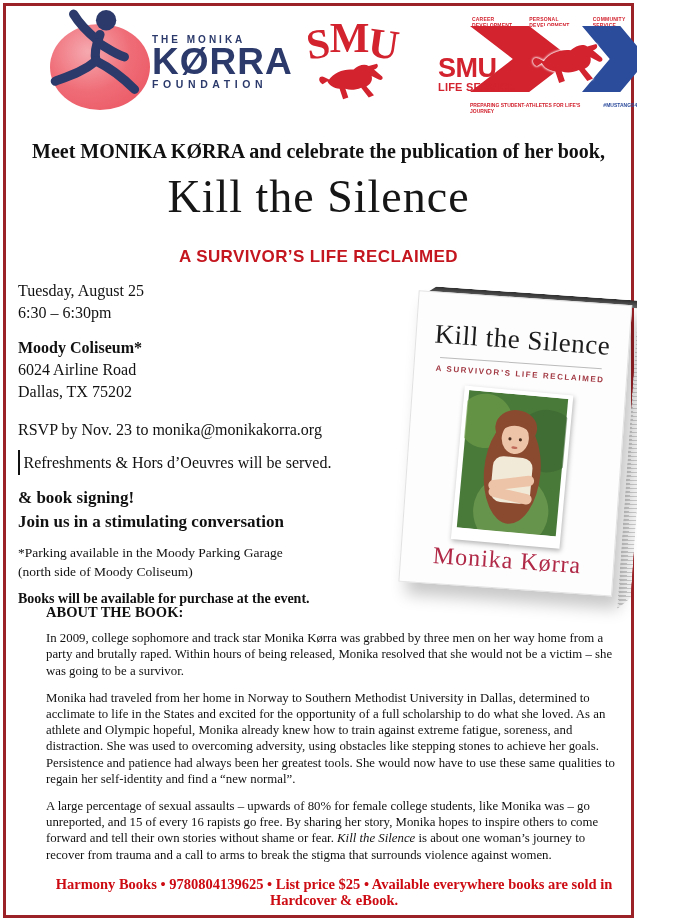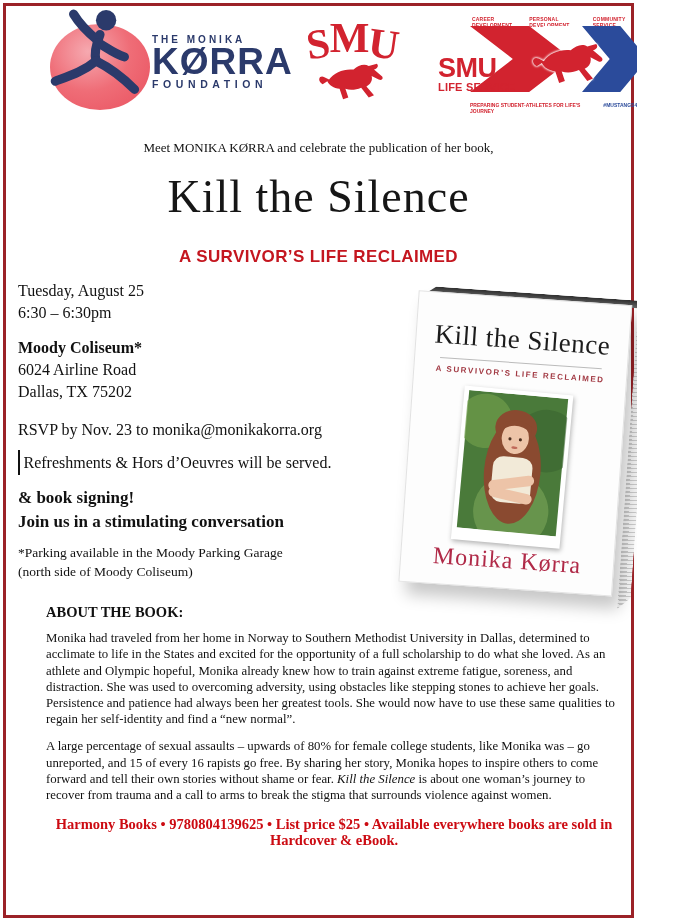--- a/index.html
+++ b/index.html
@@ -44,21 +44,21 @@
     filter:drop-shadow(0 0 1.2px #fff) drop-shadow(0 0 1.2px #fff);}
   .ls-text{position:absolute;left:2px;top:32px;color:#d2232f;}
   .ls-smu{font-size:27px;font-weight:800;line-height:25px;letter-spacing:-.5px;}
   .ls-life{font-size:11px;font-weight:700;letter-spacing:.2px;}
   .ls-bottom{position:absolute;bottom:2px;left:34px;display:flex;gap:8px;font-size:5px;font-weight:700;}
   .ls-bt1{color:#d2232f;}
   .ls-bt2{color:#2b4b9b;}
 
   
   .meet{position:absolute;left:0;top:140px;width:100%;text-align:center;
-    font-size:13px;font-weight:400;}
+    font-size:20px;font-weight:700;}
   .title{position:absolute;left:0;top:170px;width:100%;text-align:center;margin:0;
     font-size:46px;font-weight:400;letter-spacing:1px;color:#161616;}
   .subtitle{position:absolute;left:0;top:247px;width:100%;text-align:center;
     font-family:"Liberation Sans",sans-serif;font-size:17px;font-weight:700;
     letter-spacing:.4px;color:#c4161f;}
 
   
   .event{position:absolute;left:18px;top:280px;width:372px;text-align:left;font-size:16px;line-height:22px;}
   .gap13{height:13px;} .gap16{height:16px;} .gap9{height:9px;} .gap11{height:11px;} .gap7{height:7px;}
   .bold{font-weight:700;}
@@ -179,20 +179,21 @@
     <div>RSVP by Nov. 23 to monika@monikakorra.org</div>
     <div class="gap9"></div>
     <div><span class="cursor-bar"></span><span>Refreshments &amp; Hors d’Oeuvres will be served.</span></div>
     <div class="gap11"></div>
     <div class="join">&amp; book signing!</div>
     <div class="join">Join us in a stimulating conversation</div>
     <div class="gap9"></div>
     <div class="small">*Parking available in the Moody Parking Garage</div>
     <div class="small">(north side of Moody Coliseum)</div>
     <div class="gap7"></div>
+    <div class="books">Books will be available for purchase at the event.</div>
   </div>
 
   <div class="book">
     <div class="book-top"></div>
     <div class="book-pages"></div>
     <div class="cover">
       <div class="cover-title">Kill the Silence</div>
       <div class="cover-rule"></div>
       <div class="cover-sub">A SURVIVOR’S LIFE RECLAIMED</div>
       <div class="photo">
@@ -212,17 +213,18 @@
           <rect x="26" y="80" width="44" height="10" rx="5" fill="#edc4a8" transform="rotate(-12 48 85)"></rect>
           <rect x="27" y="92" width="42" height="10" rx="5" fill="#edc4a8" transform="rotate(8 48 97)"></rect>
         </svg>
       </div>
       <div class="cover-author">Monika Kørra</div>
     </div>
   </div>
 
   <div class="about">
     <div class="about-h">ABOUT THE BOOK:</div>
+    <p>In 2009, college sophomore and track star Monika Kørra was grabbed by three men on her way home from a party and brutally raped. Within hours of being released, Monika resolved that she would not be a victim – she was going to be a survivor.</p>
     <p>Monika had traveled from her home in Norway to Southern Methodist University in Dallas, determined to acclimate to life in the States and excited for the opportunity of a full scholarship to do what she loved. As an athlete and Olympic hopeful, Monika already knew how to train against extreme fatigue, soreness, and distraction. She was used to overcoming adversity, using obstacles like stepping stones to achieve her goals. Persistence and patience had always been her greatest tools.  She would now have to use these same qualities to regain her self-identity and find a “new normal”.</p>
     <p><span>A large percentage of sexual assaults – upwards of 80% for female college students, like Monika was – go unreported, and 15 of every 16 rapists go free. By sharing her story, Monika hopes to inspire others to come forward and tell their own stories without shame or fear. </span><span class="ital">Kill the Silence</span><span> is about one woman’s journey to recover from trauma and a call to arms to break the stigma that surrounds violence against women.</span></p>
     <div class="footer">Harmony Books • 9780804139625 • List price $25 • Available everywhere books are sold in Hardcover &amp; eBook.</div>
   </div>
 </div>
 
 </body></html>

